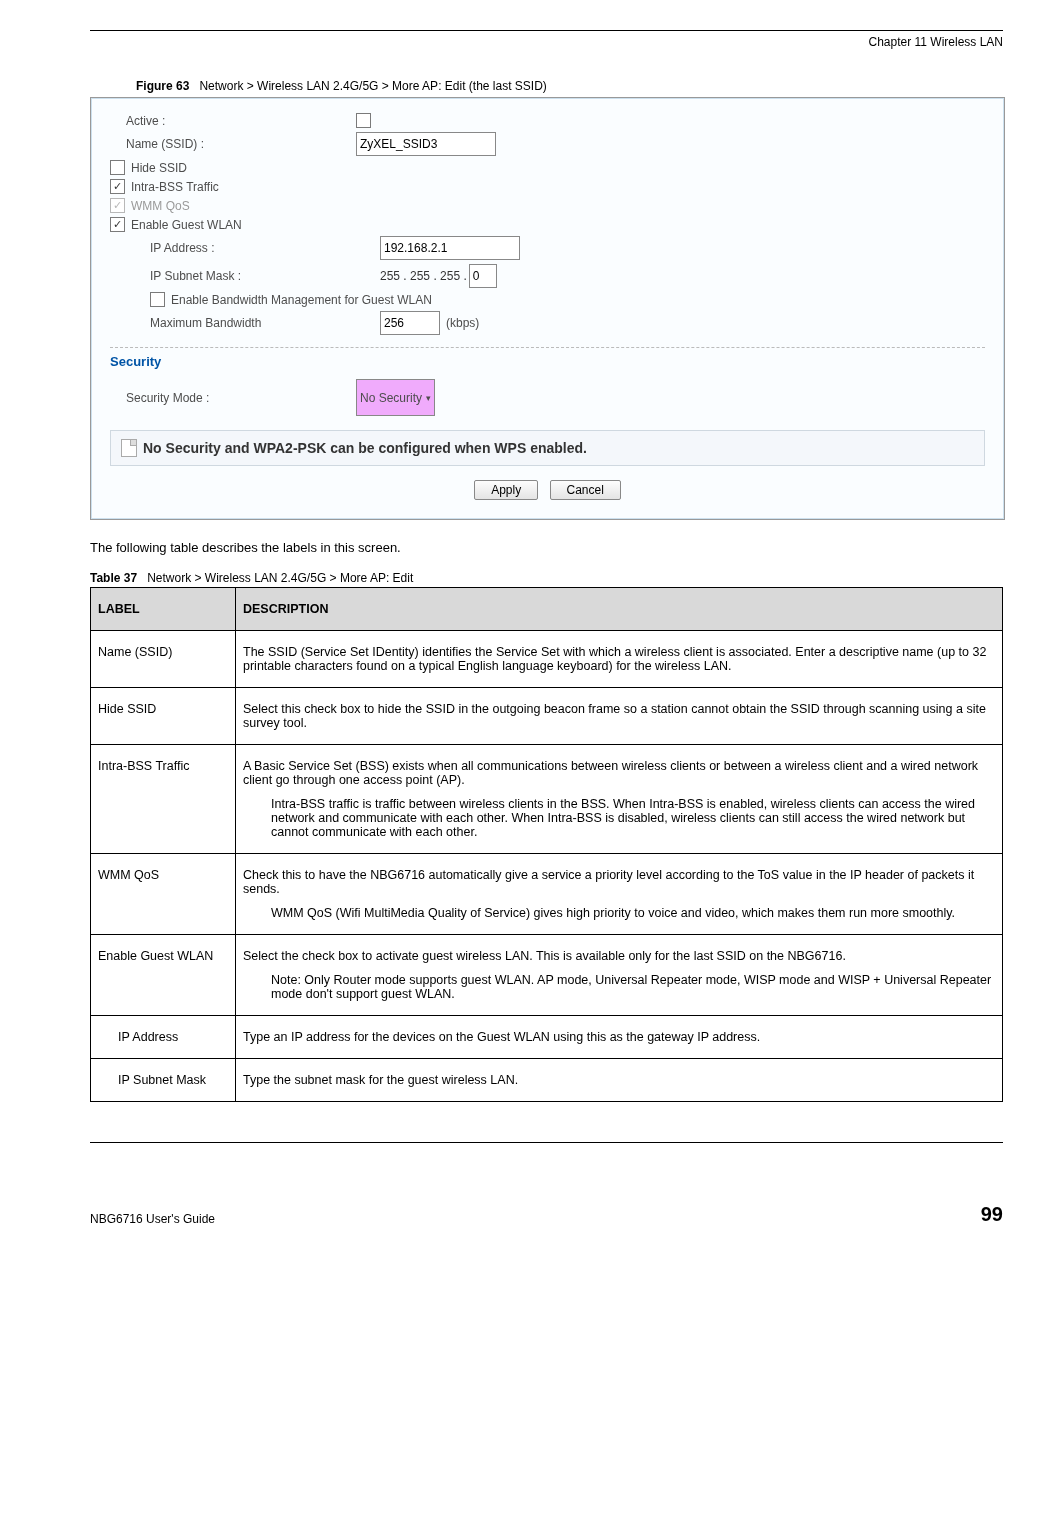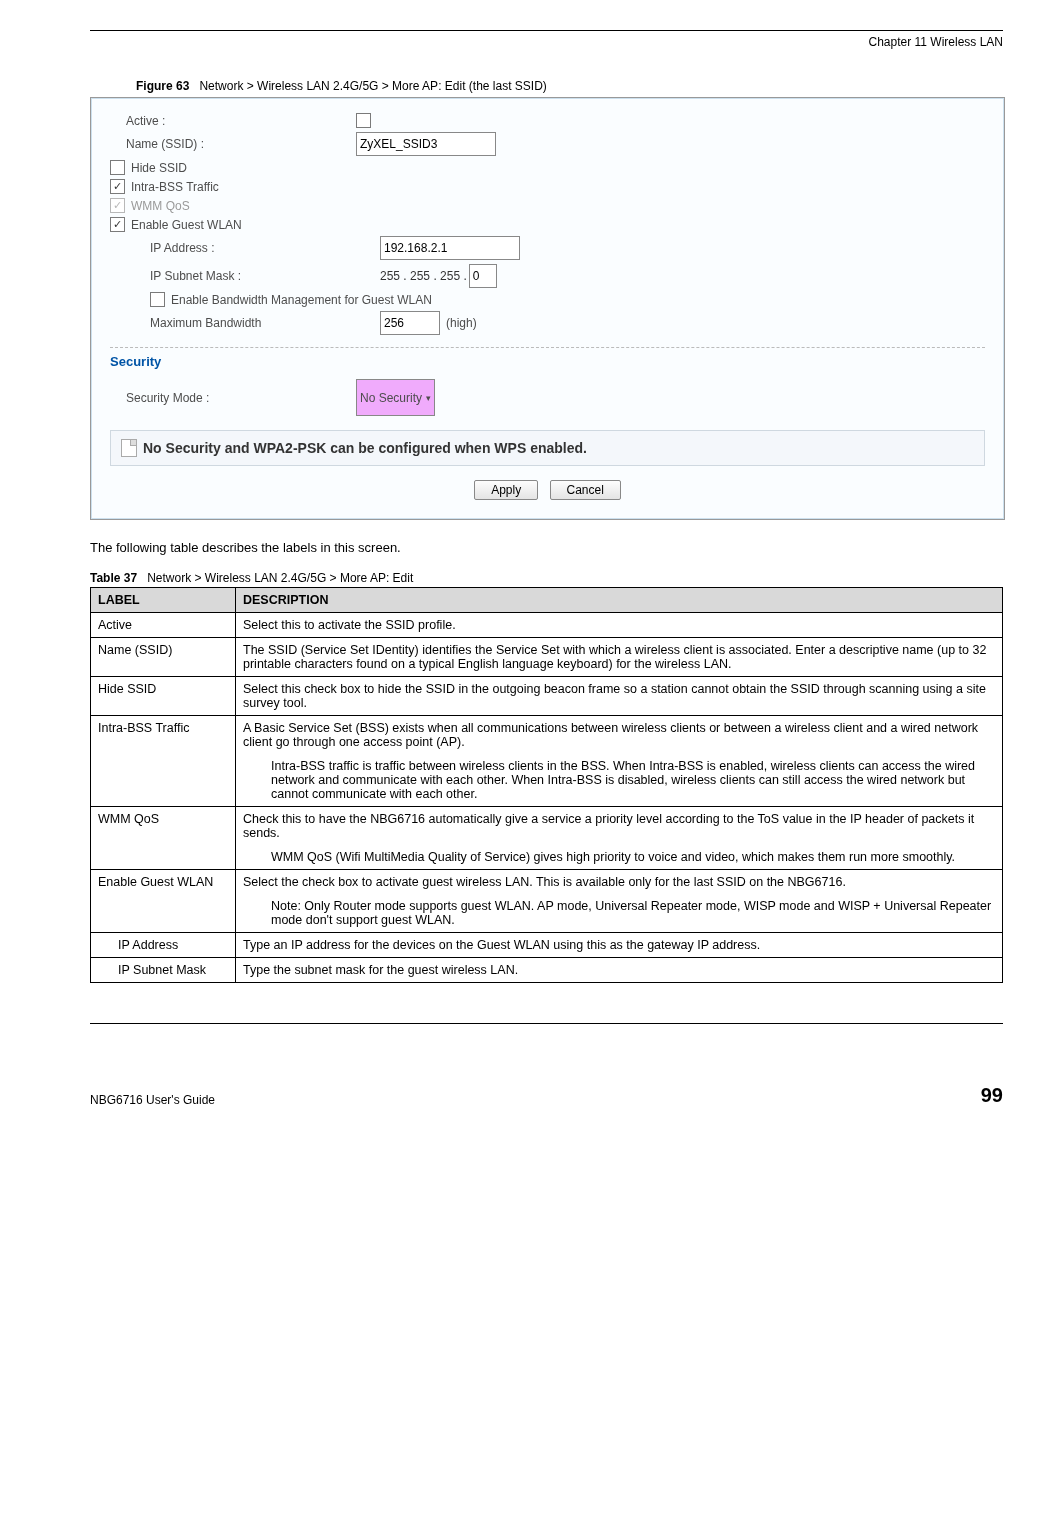--- a/index.html
+++ b/index.html
@@ -153,21 +153,21 @@
     margin-bottom: 2px;
   }
   .table-caption b { font-weight: bold; }
   table.desc-table {
     border-collapse: collapse;
     width: 100%;
     font-size: 12.5px;
   }
   table.desc-table th, table.desc-table td {
     border: 1px solid #000;
-    padding: 5px 7px;
+    padding: 14px 7px;
     vertical-align: top;
     text-align: left;
   }
   table.desc-table th {
     background: #d9d9d9;
     font-weight: bold;
   }
   .col-label { width: 130px; }
   .sub-label { padding-left: 20px; display: inline-block; }
   .footer {
@@ -236,21 +236,21 @@
       <input class="ws-input w2" value="0" style="">
     </div>
     <div class="ws-row">
       <span style="width:40px;"></span>
       <span class="ws-checkbox"></span>
       <span>Enable Bandwidth Management for Guest WLAN</span>
     </div>
     <div class="ws-row">
       <span class="ws-label sub">Maximum Bandwidth</span>
       <input class="ws-input w3" value="256" style="">
-      <span style="margin-left:6px;">(high)</span>
+      <span style="margin-left:6px;">(kbps)</span>
     </div>
 
     <hr class="ws-hr">
 
     <div class="ws-section-title">Security</div>
     <div class="ws-row">
       <span class="ws-label">Security Mode :</span>
       <span class="ws-select">
         <span>No Security</span>
         <span class="arrow">▾</span>
@@ -278,24 +278,20 @@
 
 <table class="desc-table">
   <thead>
     <tr>
       <th class="col-label">LABEL</th>
       <th>DESCRIPTION</th>
     </tr>
   </thead>
   <tbody>
     <tr>
-      <td>Active</td>
-      <td>Select this to activate the SSID profile.</td>
-    </tr>
-    <tr>
       <td>Name (SSID)</td>
       <td>The SSID (Service Set IDentity) identifies the Service Set with which a wireless client is associated. Enter a descriptive name (up to 32 printable characters found on a typical English language keyboard) for the wireless LAN.</td>
     </tr>
     <tr>
       <td>Hide SSID</td>
       <td>Select this check box to hide the SSID in the outgoing beacon frame so a station cannot obtain the SSID through scanning using a site survey tool.</td>
     </tr>
     <tr>
       <td>Intra-BSS Traffic</td>
       <td>

